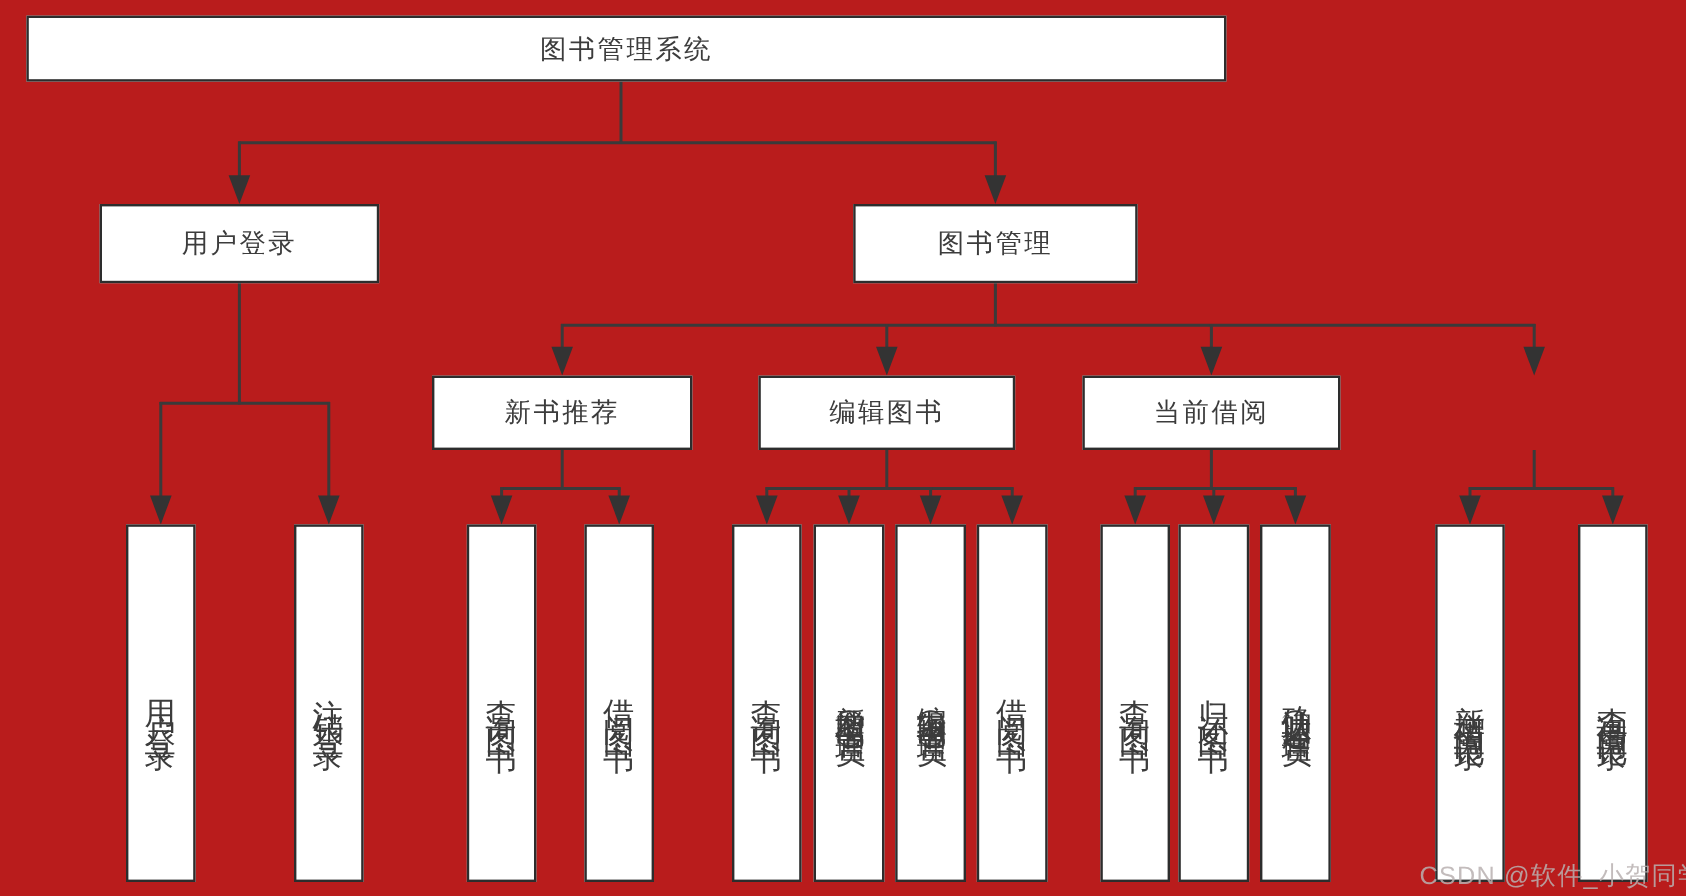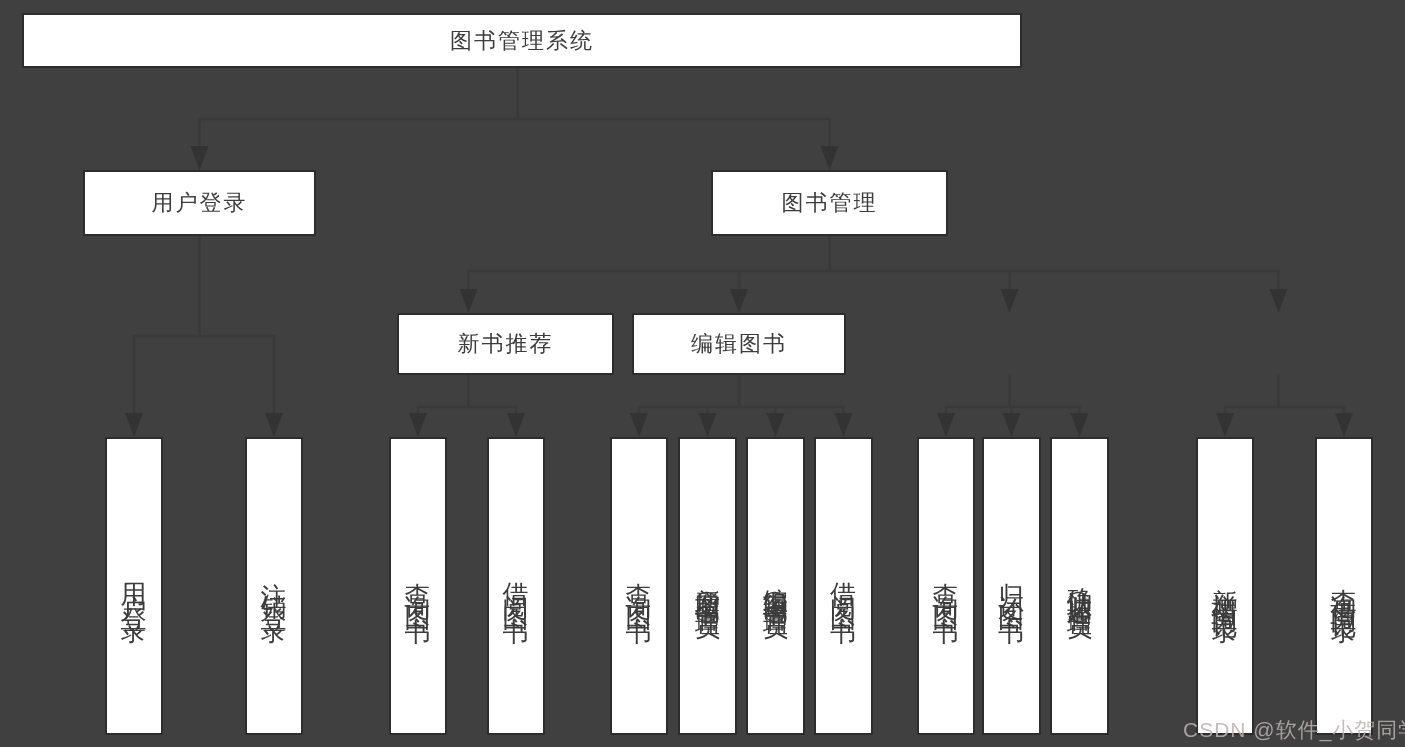--- a/index.html
+++ b/index.html
@@ -1,19 +1,19 @@
 <!DOCTYPE html>
 <html><head>
 <meta charset="utf-8">
 <style>
   html,body{margin:0;padding:0;background:#ffffff;}
   #canvas{
     position:relative;
     width:1405px;height:747px;
-    background:#404040;
+    background:#b91c1c;
     font-family:"Liberation Sans","DejaVu Sans",sans-serif;
     overflow:hidden;
   }
   .box{
     position:absolute;
     box-sizing:border-box;
     border:2px solid #2d2d2d;
     background:#ffffff;
     color:#3c3c3c;
     display:flex;
@@ -117,22 +117,23 @@
     <line x1="1344" y1="406" x2="1344" y2="416"></line>
     <polygon points="1216,413 1234,413 1225,437"></polygon>
     <polygon points="1335,413 1353,413 1344,437"></polygon>
   </svg>
 
   <div class="box hbox" style="left:22px;top:13px;width:1000px;height:55px;">图书管理系统</div>
 
   <div class="box hbox" style="left:83px;top:170px;width:233px;height:66px;">用户登录</div>
   <div class="box hbox" style="left:711px;top:170px;width:237px;height:66px;text-align:right;">图书管理</div>
 
-  <div class="box hbox" style="left:360px;top:313px;width:217px;height:62px;margin-left:37px;">新书推荐</div>
+  <div class="box hbox" style="left:360px;top:313px;width:217px;height:62px;">新书推荐</div>
   <div class="box hbox" style="left:632px;top:313px;width:214px;height:62px;">编辑图书</div>
+  <div class="box hbox" style="left:902px;top:313px;width:215px;height:62px;">当前借阅</div>
 
   <div class="box vbox" style="left:105px;top:437px;width:58px;height:298px;">用户登录</div>
   <div class="box vbox" style="left:245px;top:437px;width:58px;height:298px;">注销登录</div>
 
   <div class="box vbox" style="left:389px;top:437px;width:58px;height:298px;">查询图书</div>
   <div class="box vbox" style="left:487px;top:437px;width:58px;height:298px;">借阅图书</div>
 
   <div class="box vbox" style="left:610px;top:437px;width:58px;height:298px;">查询图书</div>
   <div class="box vbox len9" style="left:678px;top:437px;width:59px;height:298px;">新增图书（管理员）</div>
   <div class="box vbox len9" style="left:746px;top:437px;width:59px;height:298px;">编辑图书（管理员）</div>

